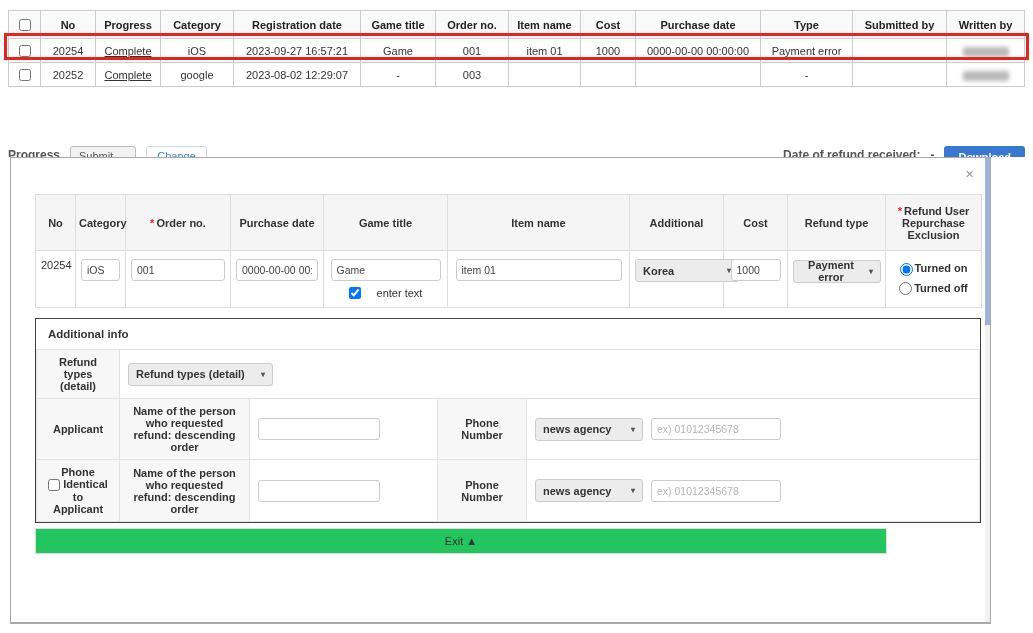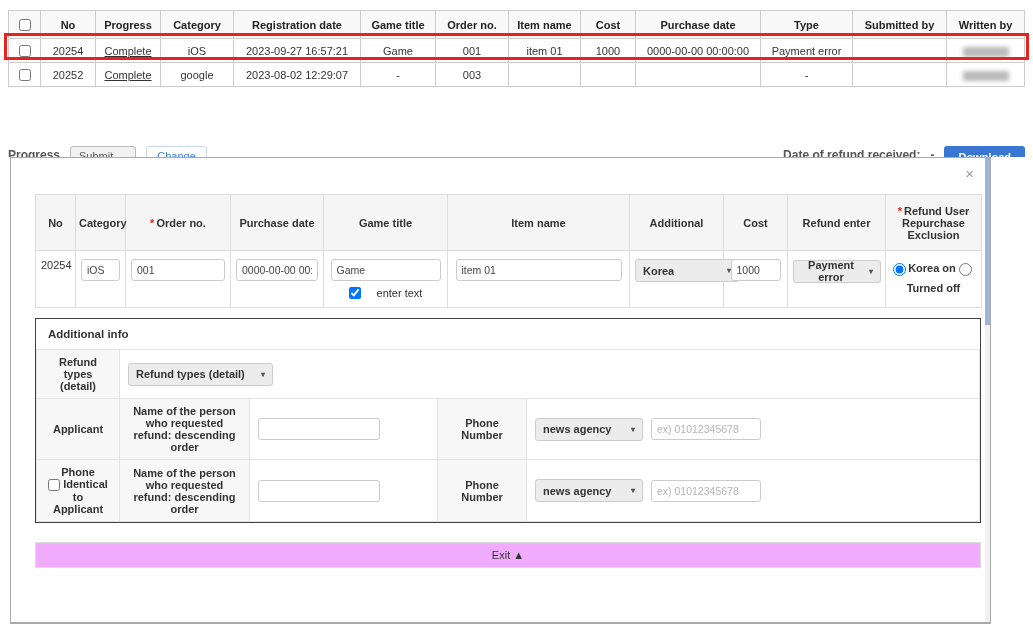--- a/index.html
+++ b/index.html
@@ -64,27 +64,27 @@
   .radio-cell input { vertical-align:middle; margin-right:2px; }
 
   
   .add-box { border:1px solid #404040; width:946px; margin-top:10px; }
   .add-title { font-size:11.5px; font-weight:bold; padding:9px 12px; background:#fff; }
   table.add { border-collapse:collapse; width:100%; table-layout:fixed; }
   table.add td { border:1px solid #e3e3e3; font-size:11px; padding:6px 8px; background:#fff; }
   table.add td.lab { background:#f7f7f7; font-weight:bold; text-align:center; color:#333; }
   table.add td.ctrl { text-align:left; }
   .phone-group { display:flex; align-items:center; gap:8px; }
-  input.phone { width:110px; }
+  input.phone { width:130px; }
   input.phone::placeholder { color:#b5b5b5; }
   input.name-input { width:122px; }
   textarea.others { width:100%; height:30px; border:1px solid #999; border-radius:2px;
     resize:both; font-family:"Liberation Sans",sans-serif; font-size:11px; padding:3px; }
 
-  .exit-bar { width:946px; margin-top:19px; background:#f0abfc; border:1px solid #ddd;
+  .exit-bar { width:852px; margin-top:5px; background:#22c55e; border:1px solid #ddd;
     text-align:center; font-size:11px; color:#333; padding:6px 0; cursor:pointer; }
 </style>
 </head>
 <body>
 
 <div class="top-table-wrap">
   <table class="grid">
     <colgroup>
       <col style="width:32px">
         <col style="width:55px">
@@ -187,21 +187,21 @@
       <tbody>
           <tr>
         <th>No</th>
         <th>Category</th>
         <th><span class="req">*</span><span>Order no.</span></th>
         <th>Purchase date</th>
         <th>Game title</th>
         <th>Item name</th>
         <th>Additional</th>
         <th>Cost</th>
-        <th>Refund enter</th>
+        <th>Refund type</th>
         <th><span class="req">*</span><span>Refund User Repurchase Exclusion</span></th>
       </tr>
       <tr>
         <td>20254</td>
         <td><input class="txt" value="iOS" style=""></td>
         <td><input class="txt" value="001" style=""></td>
         <td><input class="txt" value="0000-00-00 00:00:00" style=""></td>
         <td>
           <input class="txt" style="width: 110px;" value="Game">
           <div class="sub-check">
@@ -217,21 +217,21 @@
           </div>
         </td>
         <td><input class="txt" style="width: 50px;" value="1000"></td>
         <td>
           <div class="dd" style="width:88px">
             <span>Payment error</span>
             <span class="caret">▾</span>
           </div>
         </td>
         <td class="radio-cell">
-          <input type="radio" name="excl" checked="" style=""><span>Korea on</span>
+          <input type="radio" name="excl" checked="" style=""><span>Turned on</span>
           <input type="radio" name="excl" style=""><span>Turned off</span>
         </td>
       </tr>
     </tbody>
       </table>
 
     <div class="add-box">
       <div class="add-title">Additional info</div>
       <table class="add">
         <colgroup>

